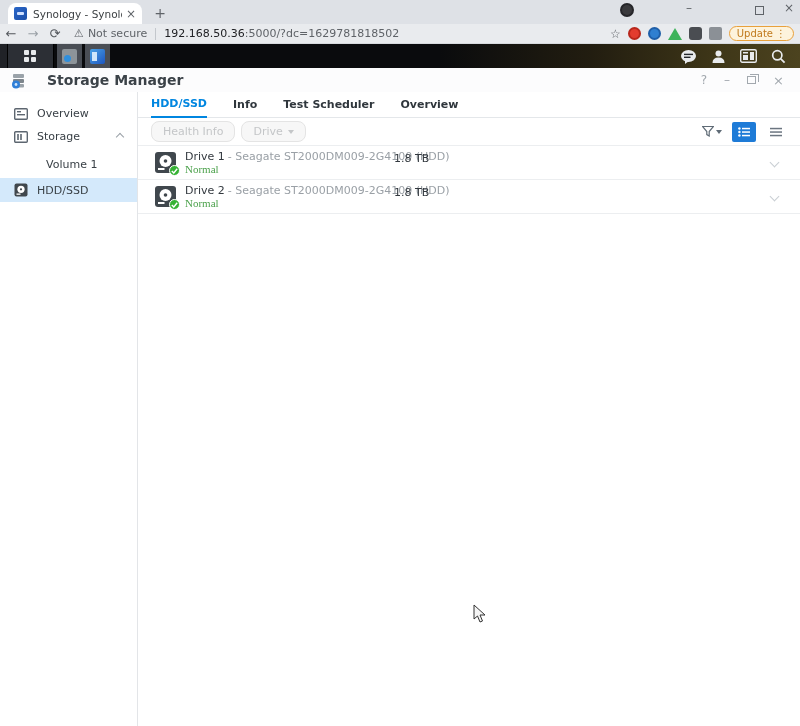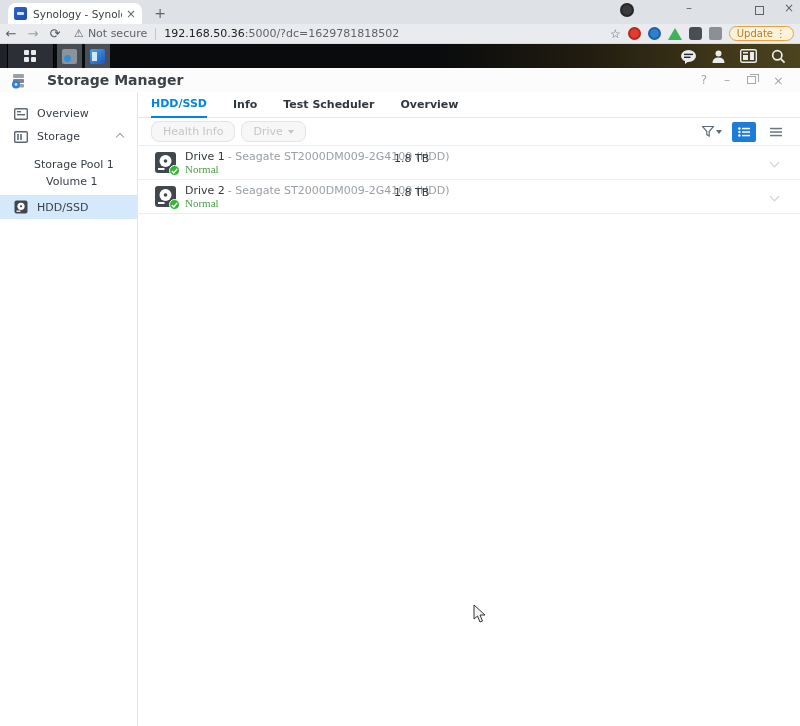--- a/index.html
+++ b/index.html
@@ -219,21 +219,20 @@
       <div class="side-item">
         <svg width="14" height="12" viewBox="0 0 14 12">
             <rect x="0.7" y="0.7" width="12.6" height="10.6" rx="1" fill="none" stroke="#5d6670" stroke-width="1.4"></rect>
             <rect x="3.2" y="3" width="1.6" height="6" fill="#5d6670"></rect>
             <rect x="6.2" y="3" width="1.6" height="6" fill="#5d6670"></rect>
           </svg>
         <span class="lbl">Storage</span>
         <span class="chev-up"></span>
       </div>
       <div class="gap8"></div>
-      <div class="side-sub">Storage Pool 1</div>
       <div class="side-sub deeper">Volume 1</div>
       <div class="gap5"></div>
       <div class="side-item selected">
         <svg width="14" height="14" viewBox="0 0 14 14">
             <rect x="0.5" y="0.5" width="13" height="13" rx="2" fill="#40474d"></rect>
             <circle cx="7" cy="6.3" r="3.6" fill="#fff"></circle>
             <circle cx="7" cy="6.3" r="1.1" fill="#40474d"></circle>
             <rect x="2.5" y="10.5" width="4" height="1.3" fill="#fff"></rect>
           </svg>
         <span class="lbl">HDD/SSD</span>

